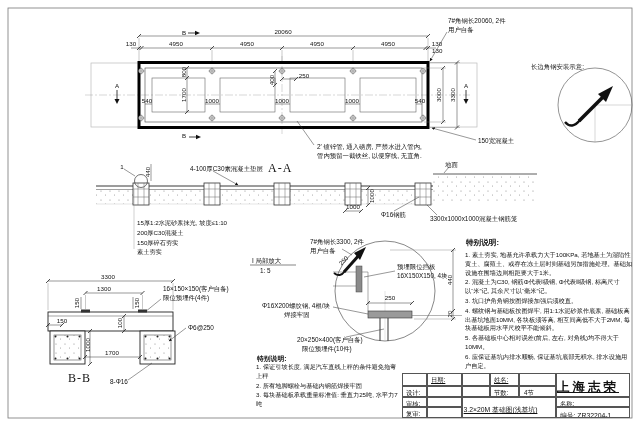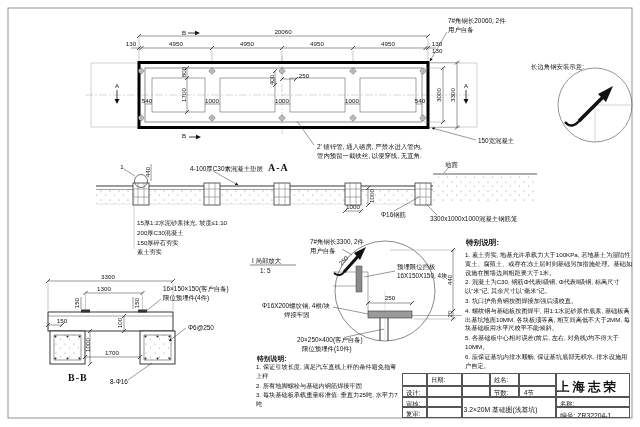--- a/index.html
+++ b/index.html
@@ -4,27 +4,27 @@
 <style>
   html,body{margin:0;padding:0;background:#ddd;}
   .sheet{position:relative;width:640px;height:427px;background:#fff;overflow:hidden;
          font-family:"Liberation Sans","DejaVu Sans",sans-serif;}
   svg{position:absolute;left:0;top:0;}
   .lbl{position:absolute;font-size:6.2px;line-height:1.1;color:#111;white-space:nowrap;}
   .note{font-size:6.4px;}
   .ctr{transform:translate(-50%,-50%);}
   .rot{transform:translate(-50%,-50%) rotate(-90deg);}
   .rot45{transform:translate(-50%,-50%) rotate(-45deg);}
-  .sec-title{font-size:10px;font-weight:bold;font-family:"Liberation Serif","DejaVu Serif",serif;letter-spacing:1px;}
+  .sec-title{font-size:12px;font-weight:normal;font-family:"Liberation Serif","DejaVu Serif",serif;letter-spacing:1px;}
   .blk-title{font-size:7.6px;font-weight:bold;}
   .items{position:absolute;color:#111;font-size:6.2px;line-height:1.42;}
   .items div{margin-bottom:1px;}
   .tblock{position:absolute;left:402px;top:373px;width:228px;height:45px;}
   .cell{position:absolute;box-sizing:border-box;border:1px solid #555;font-size:6.3px;
-        color:#111;padding:2px 17px 0 3px;overflow:hidden;white-space:nowrap;}
+        color:#111;padding:2px 17px 0 3px;overflow:hidden;white-space:nowrap;text-decoration:underline;}
   .cell.c{text-align:center;padding-left:0;}
   .company{font-family:"Liberation Serif","DejaVu Serif",serif;font-size:12.5px;letter-spacing:3px;
            padding-top:5px;font-weight:bold;}
   .dtitle{font-size:6.8px;padding-top:7px;}
   .num{font-size:6.8px;padding-top:3px;}
 </style>
 </head>
 <body>
 
 <div class="sheet">

